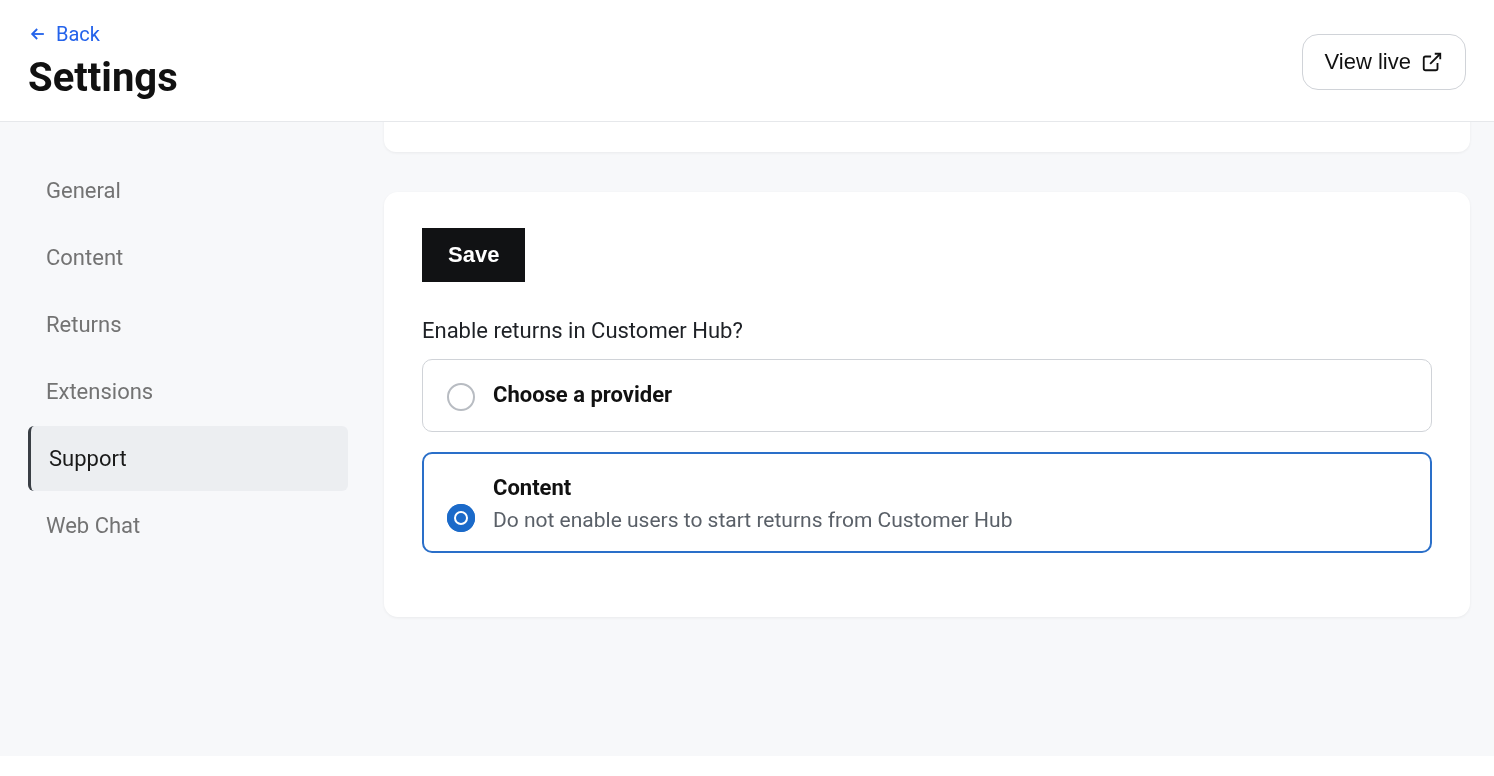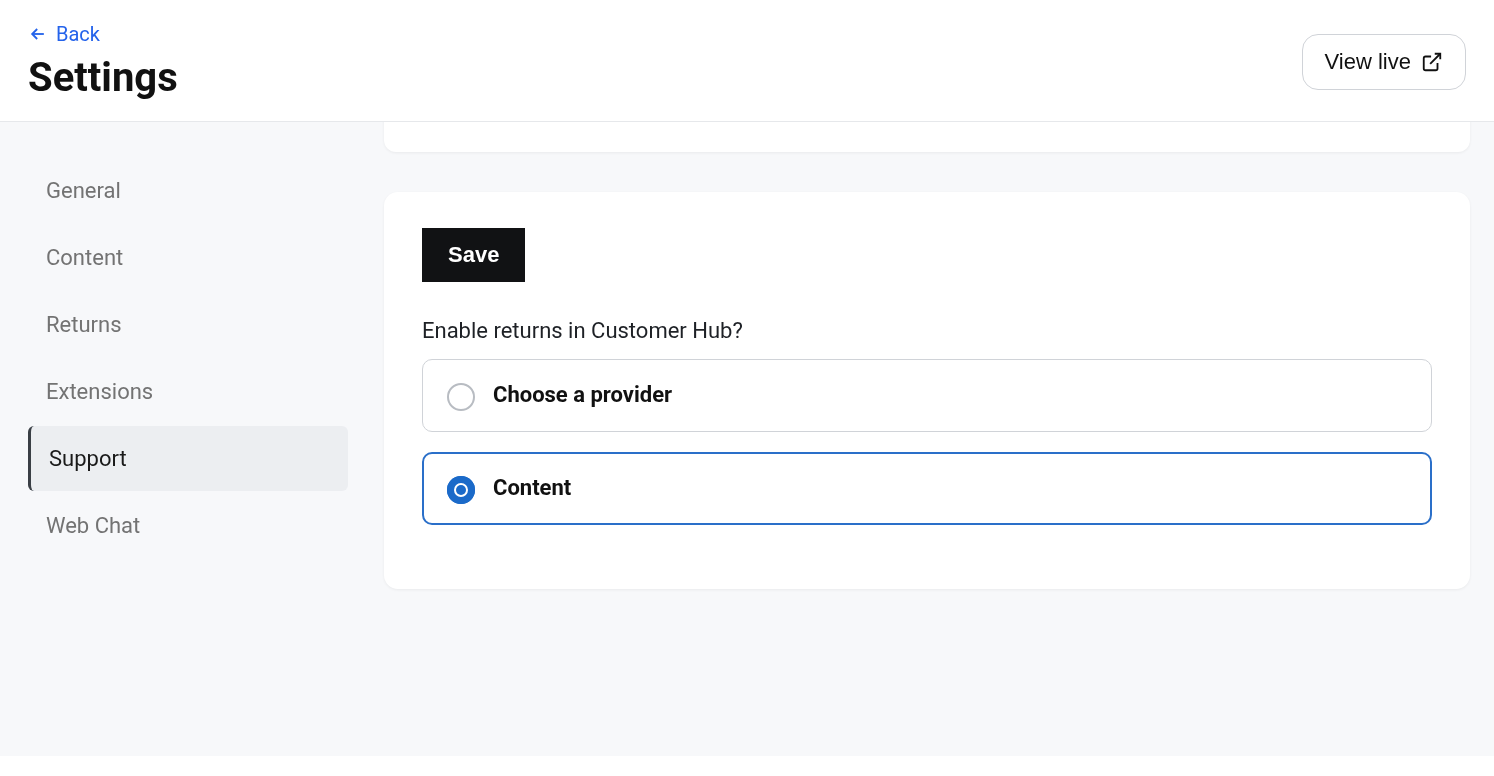--- a/index.html
+++ b/index.html
@@ -277,17 +277,18 @@
       </label>
 
       <label class="radio-option selected">
         <span class="radio-circle selected-style">
           <span class="radio-circle-inner-ring">
             <span class="radio-circle-dot"></span>
           </span>
         </span>
         <span class="option-text">
           <div class="option-title">Content</div>
+          <div class="option-desc">Do not enable users to start returns from Customer Hub</div>
         </span>
       </label>
     </section>
   </main>
 </div>
 
 </body></html>

